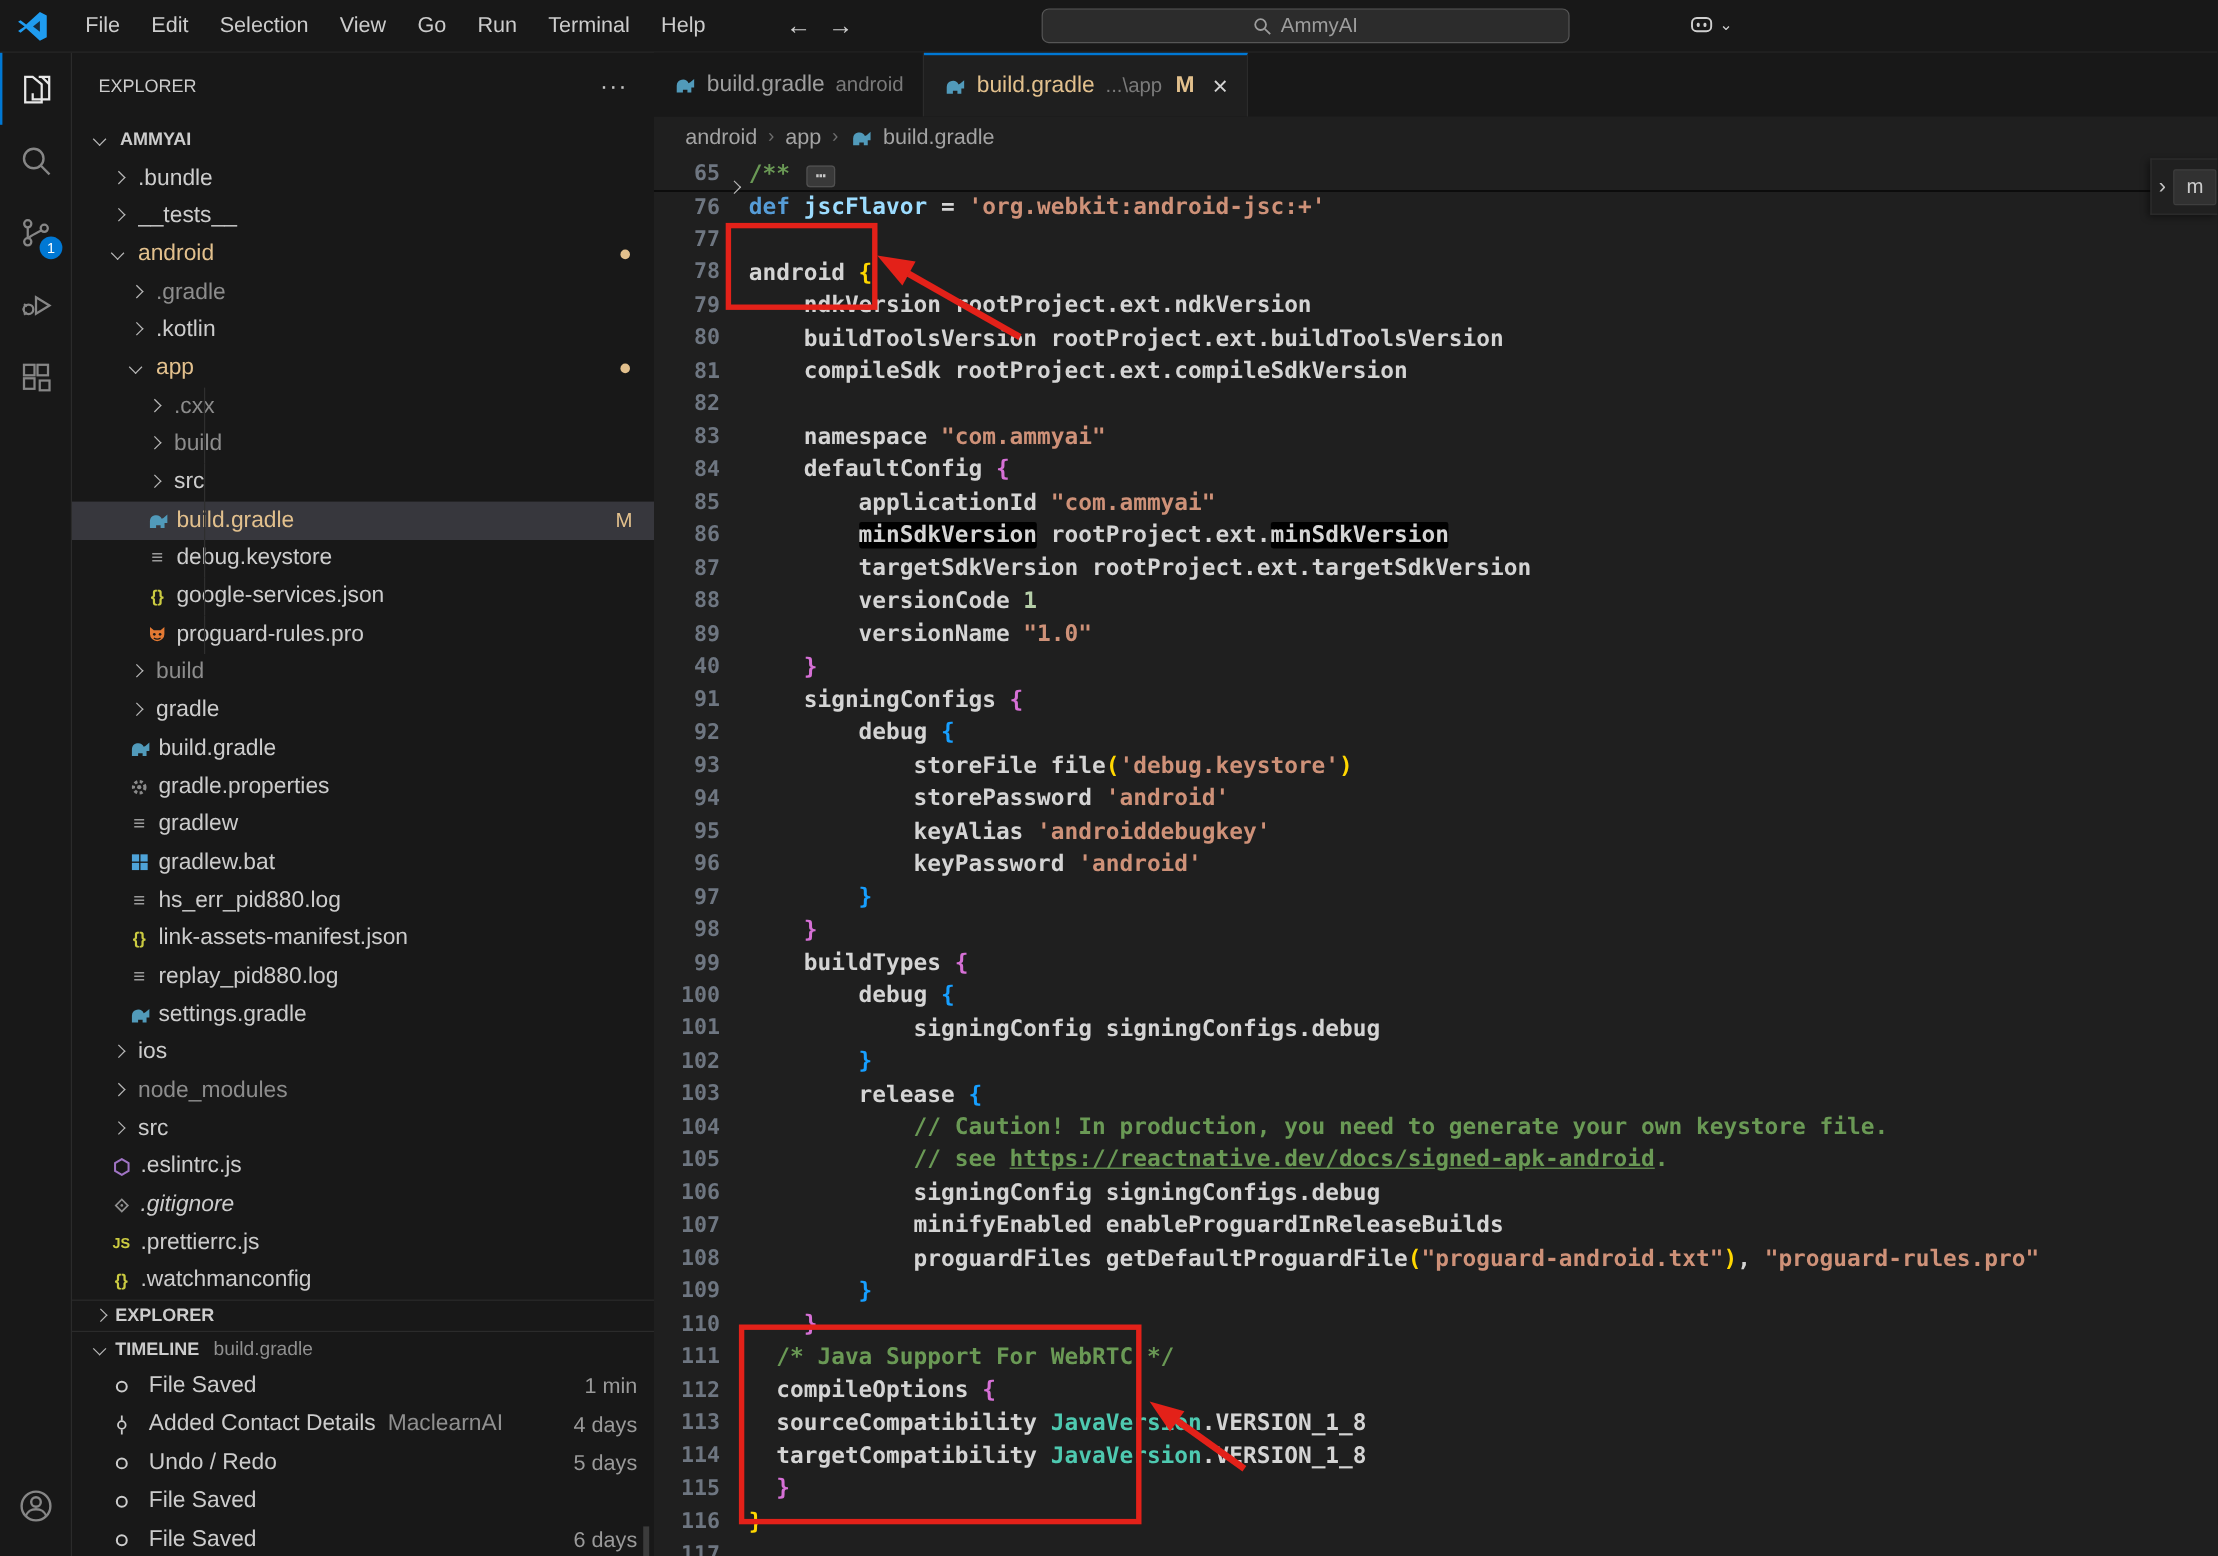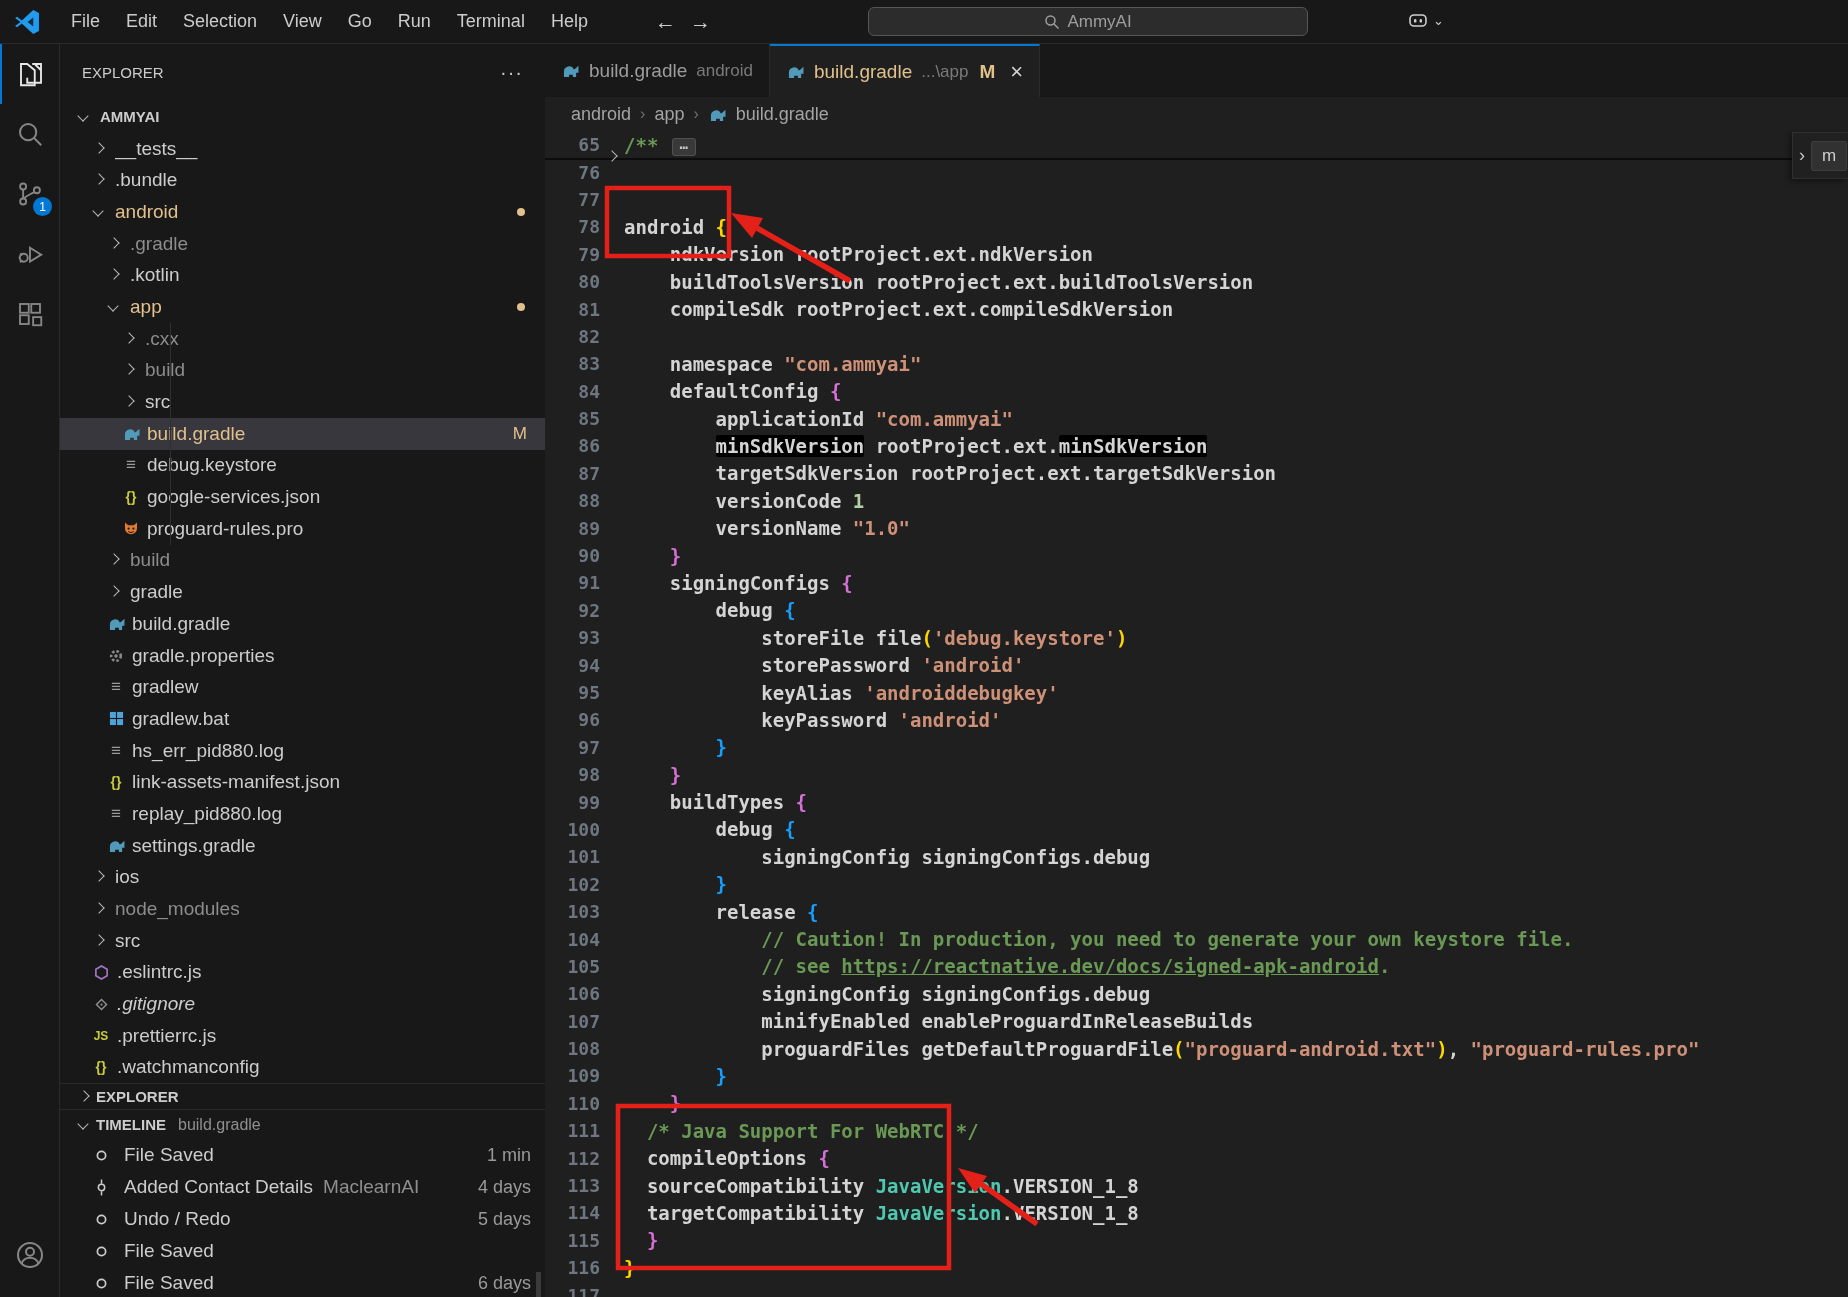--- a/index.html
+++ b/index.html
@@ -197,25 +197,25 @@
       <span>EXPLORER</span>
       <span class="dots">···</span>
     </div>
     <div class="tree" id="tree">
         <div class="trow" style="padding-left: 16px;">
           <span class="chev open"></span>
           <span class="grow" style="font-weight: bold; font-size: 15px;">AMMYAI</span>
         </div>
         <div class="trow" style="padding-left: 31px;">
           <span class="chev"></span>
+          <span class="grow">.bundle</span>
+        </div>
+        <div class="trow" style="padding-left: 31px;">
+          <span class="chev"></span>
           <span class="grow">__tests__</span>
-        </div>
-        <div class="trow" style="padding-left: 31px;">
-          <span class="chev"></span>
-          <span class="grow">.bundle</span>
         </div>
         <div class="trow gold" style="padding-left: 31px;">
           <span class="chev open"></span>
           <span class="grow">android</span>
           <span class="mod-dot"></span>
         </div>
         <div class="trow dim" style="padding-left: 46px;">
           <span class="chev"></span>
           <span class="grow">.gradle</span>
         </div>
@@ -475,35 +475,35 @@
       <span class="sep">›</span>
       <span>app</span>
       <span class="sep">›</span>
       <svg width="19" height="15" viewBox="0 0 20 16">
           <path d="M3 15 V9 a5.5 5.5 0 0 1 10.5-2.2 L15 6 l3.5-3 v7.5 h-2.5 V15 h-3.5 v-2.5 h-4 V15 Z" fill="#519aba"></path>
         </svg>
       <span>build.gradle</span>
     </div>
     <div class="code" id="code">
         <div class="line divider"><span class="lnum">65</span><span class="fold-slot has"></span><span class="ltext"><span class="sg-com">/** </span><span class="sg-ell">⋯</span></span></div>
-        <div class="line"><span class="lnum">76</span><span class="fold-slot"></span></div>
+        <div class="line"><span class="lnum">76</span><span class="fold-slot"></span><span class="ltext"><span class="sg-kw">def </span><span class="sg-var">jscFlavor </span><span class="sg-w">= </span><span class="sg-str">'org.webkit:android-jsc:+'</span></span></div>
         <div class="line"><span class="lnum">77</span><span class="fold-slot"></span><span class="ltext"></span></div>
         <div class="line"><span class="lnum">78</span><span class="fold-slot"></span><span class="ltext"><span class="sg-w">android </span><span class="sg-by">{</span></span></div>
         <div class="line"><span class="lnum">79</span><span class="fold-slot"></span><span class="ltext"><span class="sg-w">    ndkVersion rootProject.ext.ndkVersion</span></span></div>
         <div class="line"><span class="lnum">80</span><span class="fold-slot"></span><span class="ltext"><span class="sg-w">    buildToolsVersion rootProject.ext.buildToolsVersion</span></span></div>
         <div class="line"><span class="lnum">81</span><span class="fold-slot"></span><span class="ltext"><span class="sg-w">    compileSdk rootProject.ext.compileSdkVersion</span></span></div>
         <div class="line"><span class="lnum">82</span><span class="fold-slot"></span><span class="ltext"></span></div>
         <div class="line"><span class="lnum">83</span><span class="fold-slot"></span><span class="ltext"><span class="sg-w">    namespace </span><span class="sg-str">"com.ammyai"</span></span></div>
         <div class="line"><span class="lnum">84</span><span class="fold-slot"></span><span class="ltext"><span class="sg-w">    defaultConfig </span><span class="sg-bm">{</span></span></div>
         <div class="line"><span class="lnum">85</span><span class="fold-slot"></span><span class="ltext"><span class="sg-w">        applicationId </span><span class="sg-str">"com.ammyai"</span></span></div>
         <div class="line"><span class="lnum">86</span><span class="fold-slot"></span><span class="ltext"><span class="sg-w">        </span><span class="sg-hl">minSdkVersion</span><span class="sg-w"> rootProject.ext.</span><span class="sg-hl">minSdkVersion</span></span></div>
         <div class="line"><span class="lnum">87</span><span class="fold-slot"></span><span class="ltext"><span class="sg-w">        targetSdkVersion rootProject.ext.targetSdkVersion</span></span></div>
         <div class="line"><span class="lnum">88</span><span class="fold-slot"></span><span class="ltext"><span class="sg-w">        versionCode </span><span class="sg-num">1</span></span></div>
         <div class="line"><span class="lnum">89</span><span class="fold-slot"></span><span class="ltext"><span class="sg-w">        versionName </span><span class="sg-str">"1.0"</span></span></div>
-        <div class="line"><span class="lnum">90</span><span class="fold-slot"></span><span class="ltext"><span class="sg-w">    </span><span class="sg-bm">}</span></span></div>
+        <div class="line"><span class="lnum">40</span><span class="fold-slot"></span><span class="ltext"><span class="sg-w">    </span><span class="sg-bm">}</span></span></div>
         <div class="line"><span class="lnum">91</span><span class="fold-slot"></span><span class="ltext"><span class="sg-w">    signingConfigs </span><span class="sg-bm">{</span></span></div>
         <div class="line"><span class="lnum">92</span><span class="fold-slot"></span><span class="ltext"><span class="sg-w">        debug </span><span class="sg-bb">{</span></span></div>
         <div class="line"><span class="lnum">93</span><span class="fold-slot"></span><span class="ltext"><span class="sg-w">            storeFile file</span><span class="sg-by">(</span><span class="sg-str">'debug.keystore'</span><span class="sg-by">)</span></span></div>
         <div class="line"><span class="lnum">94</span><span class="fold-slot"></span><span class="ltext"><span class="sg-w">            storePassword </span><span class="sg-str">'android'</span></span></div>
         <div class="line"><span class="lnum">95</span><span class="fold-slot"></span><span class="ltext"><span class="sg-w">            keyAlias </span><span class="sg-str">'androiddebugkey'</span></span></div>
         <div class="line"><span class="lnum">96</span><span class="fold-slot"></span><span class="ltext"><span class="sg-w">            keyPassword </span><span class="sg-str">'android'</span></span></div>
         <div class="line"><span class="lnum">97</span><span class="fold-slot"></span><span class="ltext"><span class="sg-w">        </span><span class="sg-bb">}</span></span></div>
         <div class="line"><span class="lnum">98</span><span class="fold-slot"></span><span class="ltext"><span class="sg-w">    </span><span class="sg-bm">}</span></span></div>
         <div class="line"><span class="lnum">99</span><span class="fold-slot"></span><span class="ltext"><span class="sg-w">    buildTypes </span><span class="sg-bm">{</span></span></div>
         <div class="line"><span class="lnum">100</span><span class="fold-slot"></span><span class="ltext"><span class="sg-w">        debug </span><span class="sg-bb">{</span></span></div>

